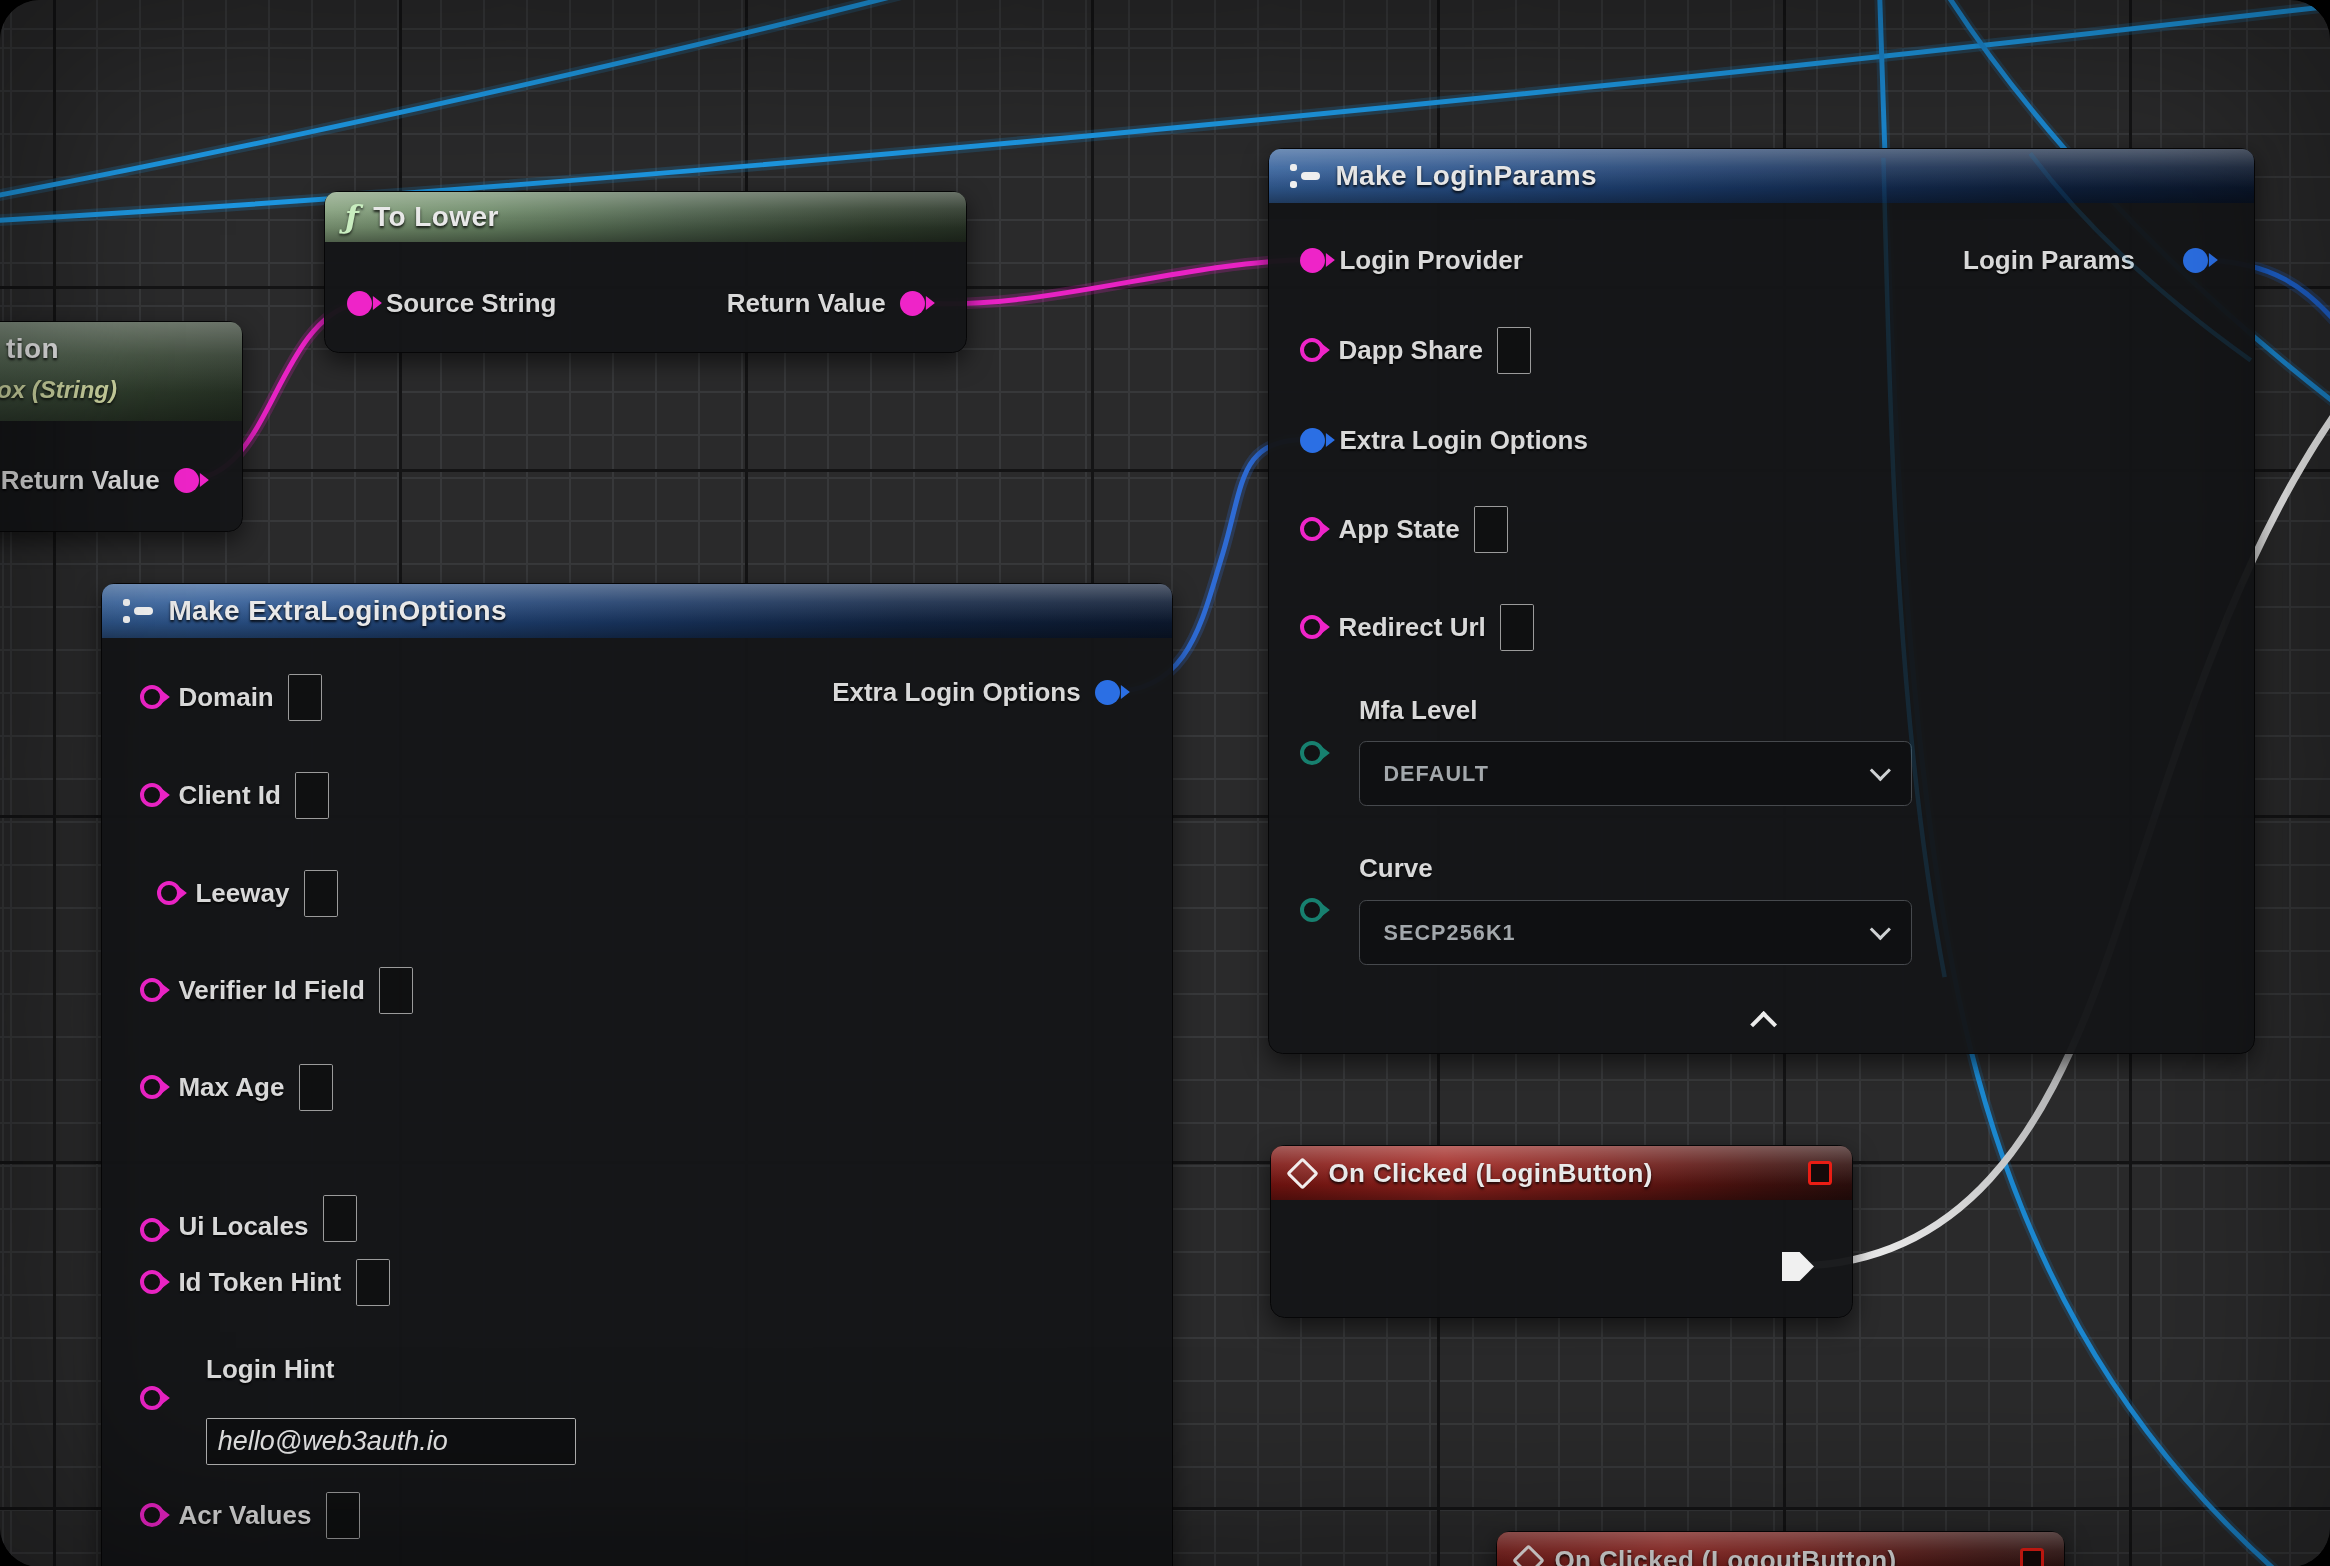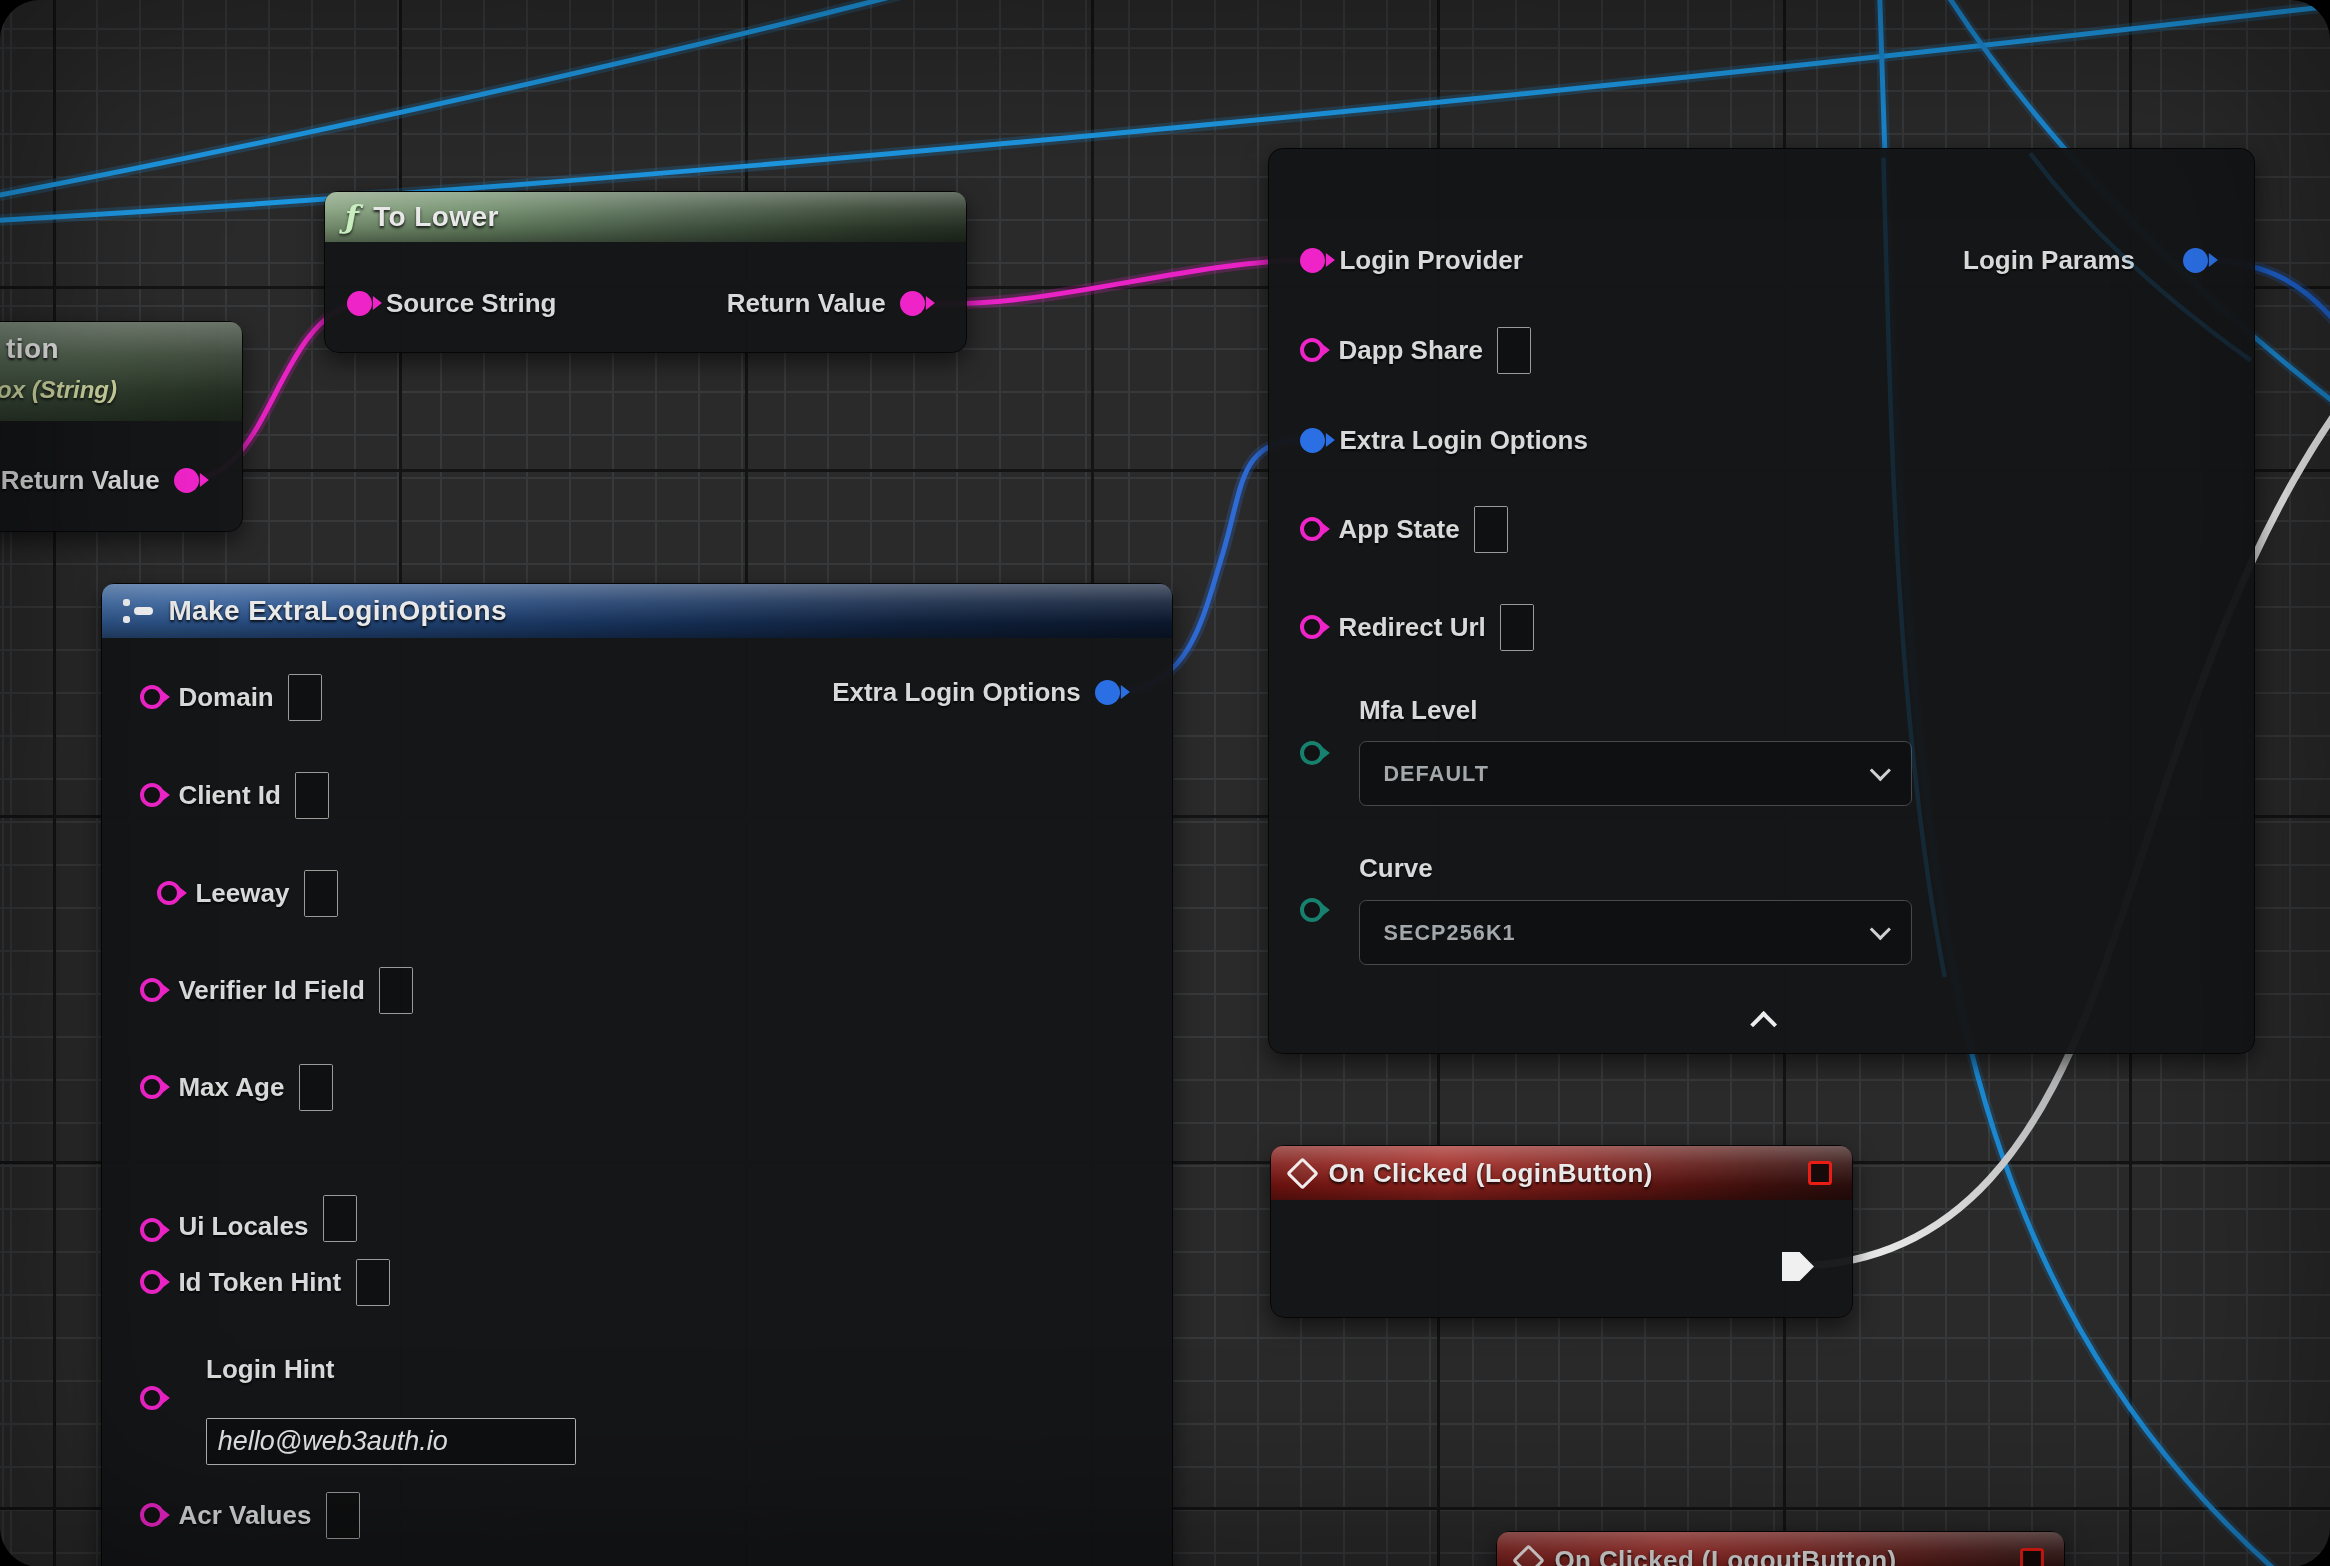--- a/index.html
+++ b/index.html
@@ -197,20 +197,28 @@
       <div class="textfield" style="position:absolute;left:104px;top:834px;font-style:italic;">hello@web3auth.io</div>
     </div>
     <div class="row" style="top:906px;left:38px;justify-content:center;">
       <span class="pin hollow" style="color:#ee24c8"></span>
       <span class="label">Acr Values</span>
       <span class="box"></span>
     </div>
   </div>
 
   <div class="node" style="left:1268px;top:148px;width:985px;height:904px;">
+    <div class="node-header h-blue">
+      <span class="sicon">
+            <i class="d1"></i>
+            <i class="d2"></i>
+            <i class="bar"></i>
+          </span>
+      <span class="node-title">Make LoginParams</span>
+    </div>
     <div class="row" style="top:86px;left:31px;">
       <span class="pin filled" style="color:#ee24c8"></span>
       <span class="label">Login Provider</span>
     </div>
     <div class="row" style="top:86px;right:46px;gap:48px;">
       <span class="label">Login Params</span>
       <span class="pin filled" style="color:#2b6fe4"></span>
     </div>
     <div class="row" style="top:176px;left:31px;">
       <span class="pin hollow" style="color:#ee24c8"></span>

